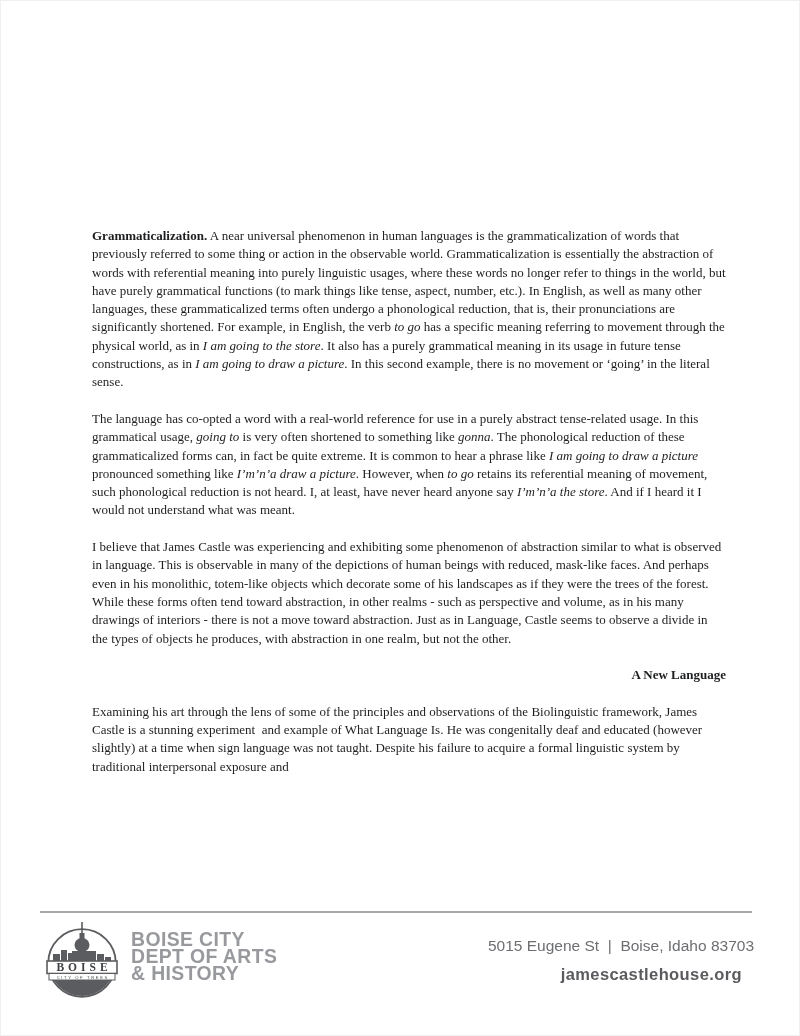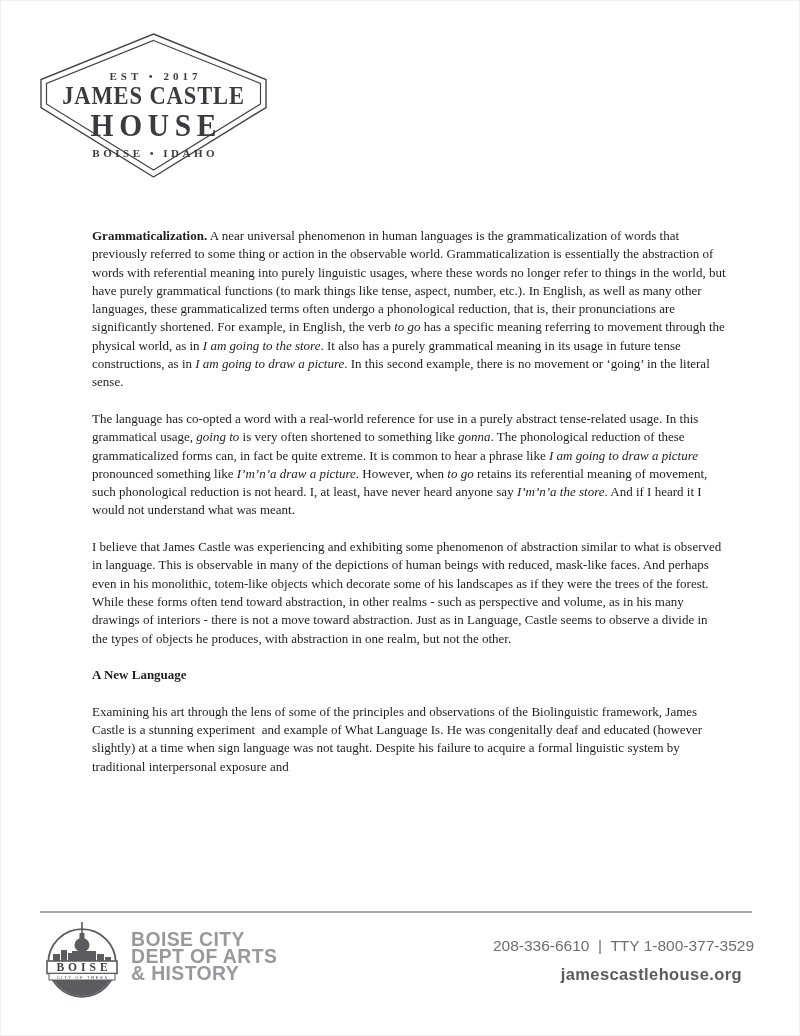--- a/index.html
+++ b/index.html
@@ -15,48 +15,38 @@
   .badge-line{position:absolute;left:0;right:0;text-align:center;color:#393b40;font-weight:700;}
   .badge-est{top:37px;font-size:11px;letter-spacing:4px;text-indent:4px;}
   .badge-title1{top:49px;font-size:25px;letter-spacing:1px;transform:scaleX(0.9);transform-origin:50% 50%;}
   .badge-title2{top:75px;font-size:31px;letter-spacing:6px;text-indent:6px;transform:scaleX(0.95);transform-origin:50% 50%;}
   .badge-loc{top:114px;font-size:11px;letter-spacing:3.5px;text-indent:3.5px;}
 
   
   .letter{position:absolute;left:92px;top:227px;width:634px;
           font-size:13px;line-height:18.3px;color:#1d1e20;}
   .letter p{margin:0 0 18.3px;white-space:pre-wrap;}
-  .letter p.heading{font-weight:700;}
+  .letter p.heading{font-weight:700;text-align:right;}
 
   
   .rule{position:absolute;left:40px;top:911px;width:712px;height:2px;background:#a6a8ab;}
   .seal{position:absolute;left:46px;top:921px;width:72px;height:80px;}
   .org{position:absolute;left:131px;top:931px;color:#97999c;
        font-family:"Liberation Sans",sans-serif;font-weight:700;
        font-size:20px;line-height:17px;letter-spacing:0.4px;transform:scaleX(0.97);transform-origin:0 0;}
   .contact{position:absolute;right:46px;top:938px;text-align:right;color:#6d6e71;
            font-family:"Liberation Sans",sans-serif;font-size:15.5px;line-height:1;}
   .contact .row{white-space:pre;margin:0 0 10px;}
   .contact .site{font-weight:700;font-size:16.5px;color:#5a5b5e;letter-spacing:0.4px;margin:12px;}
 </style>
 </head>
 <body>
 
 <div class="page">
 
-  <header class="badge">
-    <svg viewBox="0 0 227 145" aria-hidden="true">
-      <polygon points="113.5,1 226,46.5 226,74.5 113.5,144 1,74.5 1,46.5" fill="none" stroke="#43454a" stroke-width="1.4"></polygon>
-      <polygon points="113.5,7.5 220.5,50.5 220.5,71 113.5,137 6.5,71 6.5,50.5" fill="none" stroke="#43454a" stroke-width="1.2"></polygon>
-    </svg>
-    <div class="badge-line badge-est">EST • 2017</div>
-    <div class="badge-line badge-title1">JAMES CASTLE</div>
-    <div class="badge-line badge-title2">HOUSE</div>
-    <div class="badge-line badge-loc">BOISE • IDAHO</div>
-  </header>
 
   <main class="letter">
       <p class="paragraph"><b>Grammaticalization.</b><span> A near universal phenomenon in human languages is the grammaticalization of words that previously referred to some thing or action in the observable world. Grammaticalization is essentially the abstraction of words with referential meaning into purely linguistic usages, where these words no longer refer to things in the world, but have purely grammatical functions (to mark things like tense, aspect, number, etc.). In English, as well as many other languages, these grammaticalized terms often undergo a phonological reduction, that is, their pronunciations are significantly shortened. For example, in English, the verb </span><i>to go</i><span> has a specific meaning referring to movement through the physical world, as in </span><i>I am going to the store</i><span>. It also has a purely grammatical meaning in its usage in future tense constructions, as in </span><i>I am going to draw a picture</i><span>. In this second example, there is no movement or ‘going’ in the literal sense.</span></p>
       <p class="paragraph"><span>The language has co-opted a word with a real-world reference for use in a purely abstract tense-related usage. In this grammatical usage, </span><i>going to</i><span> is very often shortened to something like </span><i>gonna</i><span>. The phonological reduction of these grammaticalized forms can, in fact be quite extreme. It is common to hear a phrase like </span><i>I am going to draw a picture</i><span> pronounced something like </span><i>I’m’n’a draw a picture</i><span>. However, when </span><i>to go</i><span> retains its referential meaning of movement, such phonological reduction is not heard. I, at least, have never heard anyone say </span><i>I’m’n’a the store</i><span>. And if I heard it I would not understand what was meant.</span></p>
       <p class="paragraph"><span>I believe that James Castle was experiencing and exhibiting some phenomenon of abstraction similar to what is observed in language. This is observable in many of the depictions of human beings with reduced, mask-like faces. And perhaps even in his monolithic, totem-like objects which decorate some of his landscapes as if they were the trees of the forest. While these forms often tend toward abstraction, in other realms - such as perspective and volume, as in his many drawings of interiors - there is not a move toward abstraction. Just as in Language, Castle seems to observe a divide in the types of objects he produces, with abstraction in one realm, but not the other.</span></p>
       <p class="heading"><b>A New Language</b></p>
       <p class="paragraph"><span>Examining his art through the lens of some of the principles and observations of the Biolinguistic framework, James Castle is a stunning experiment  and example of What Language Is. He was congenitally deaf and educated (however slightly) at a time when sign language was not taught. Despite his failure to acquire a formal linguistic system by traditional interpersonal exposure and</span></p>
     </main>
 
   <footer>
@@ -94,18 +84,18 @@
       <text x="36.8" y="57.6" text-anchor="middle" font-family="Liberation Sans, sans-serif" font-size="4.2" letter-spacing="1.6" fill="#4a4b4e">CITY OF TREES</text>
     </svg>
 
     <div class="org">
       <div>BOISE CITY</div>
       <div>DEPT OF ARTS</div>
       <div>&amp; HISTORY</div>
     </div>
 
     <div class="contact">
-      <div class="row">208-336-6610  |  TTY 1-800-377-3529</div>
+      <div class="row">5015 Eugene St  |  Boise, Idaho 83703</div>
       <div class="site">jamescastlehouse.org</div>
     </div>
   </footer>
 
 </div>
 
 </body></html>

